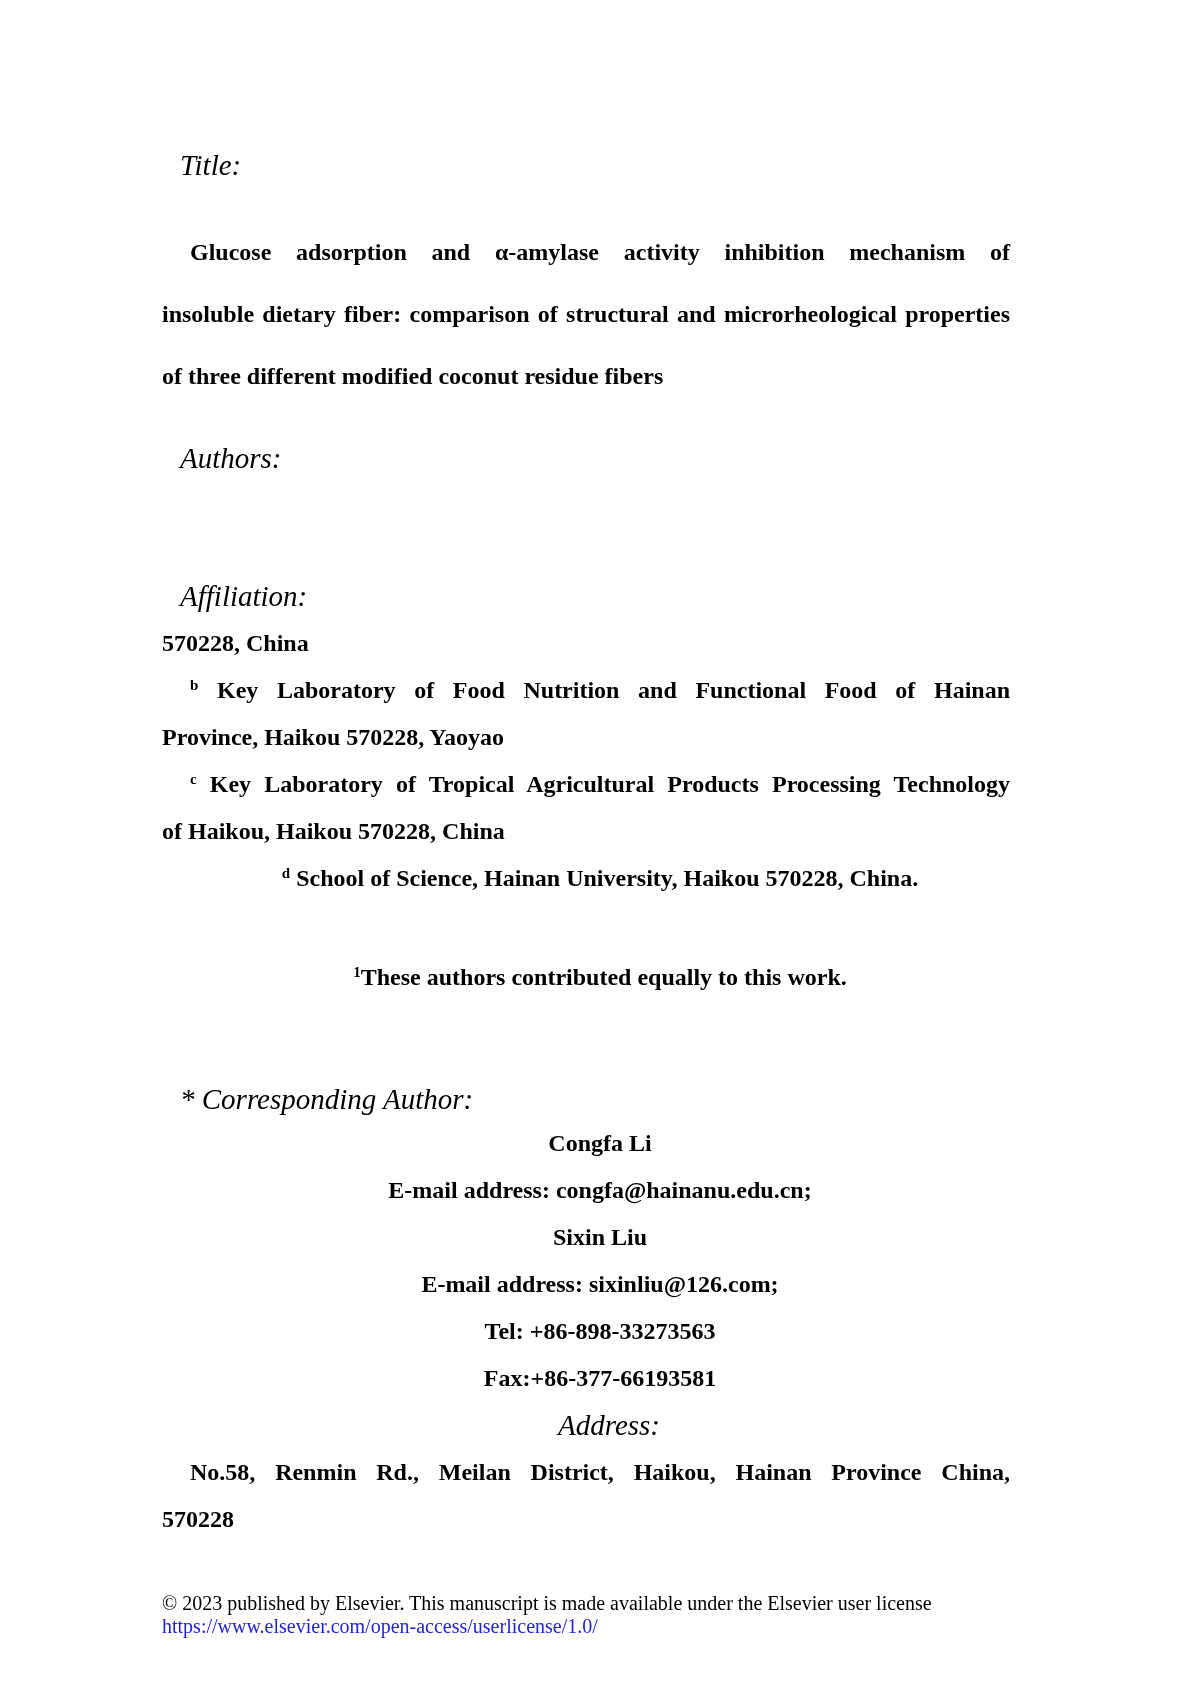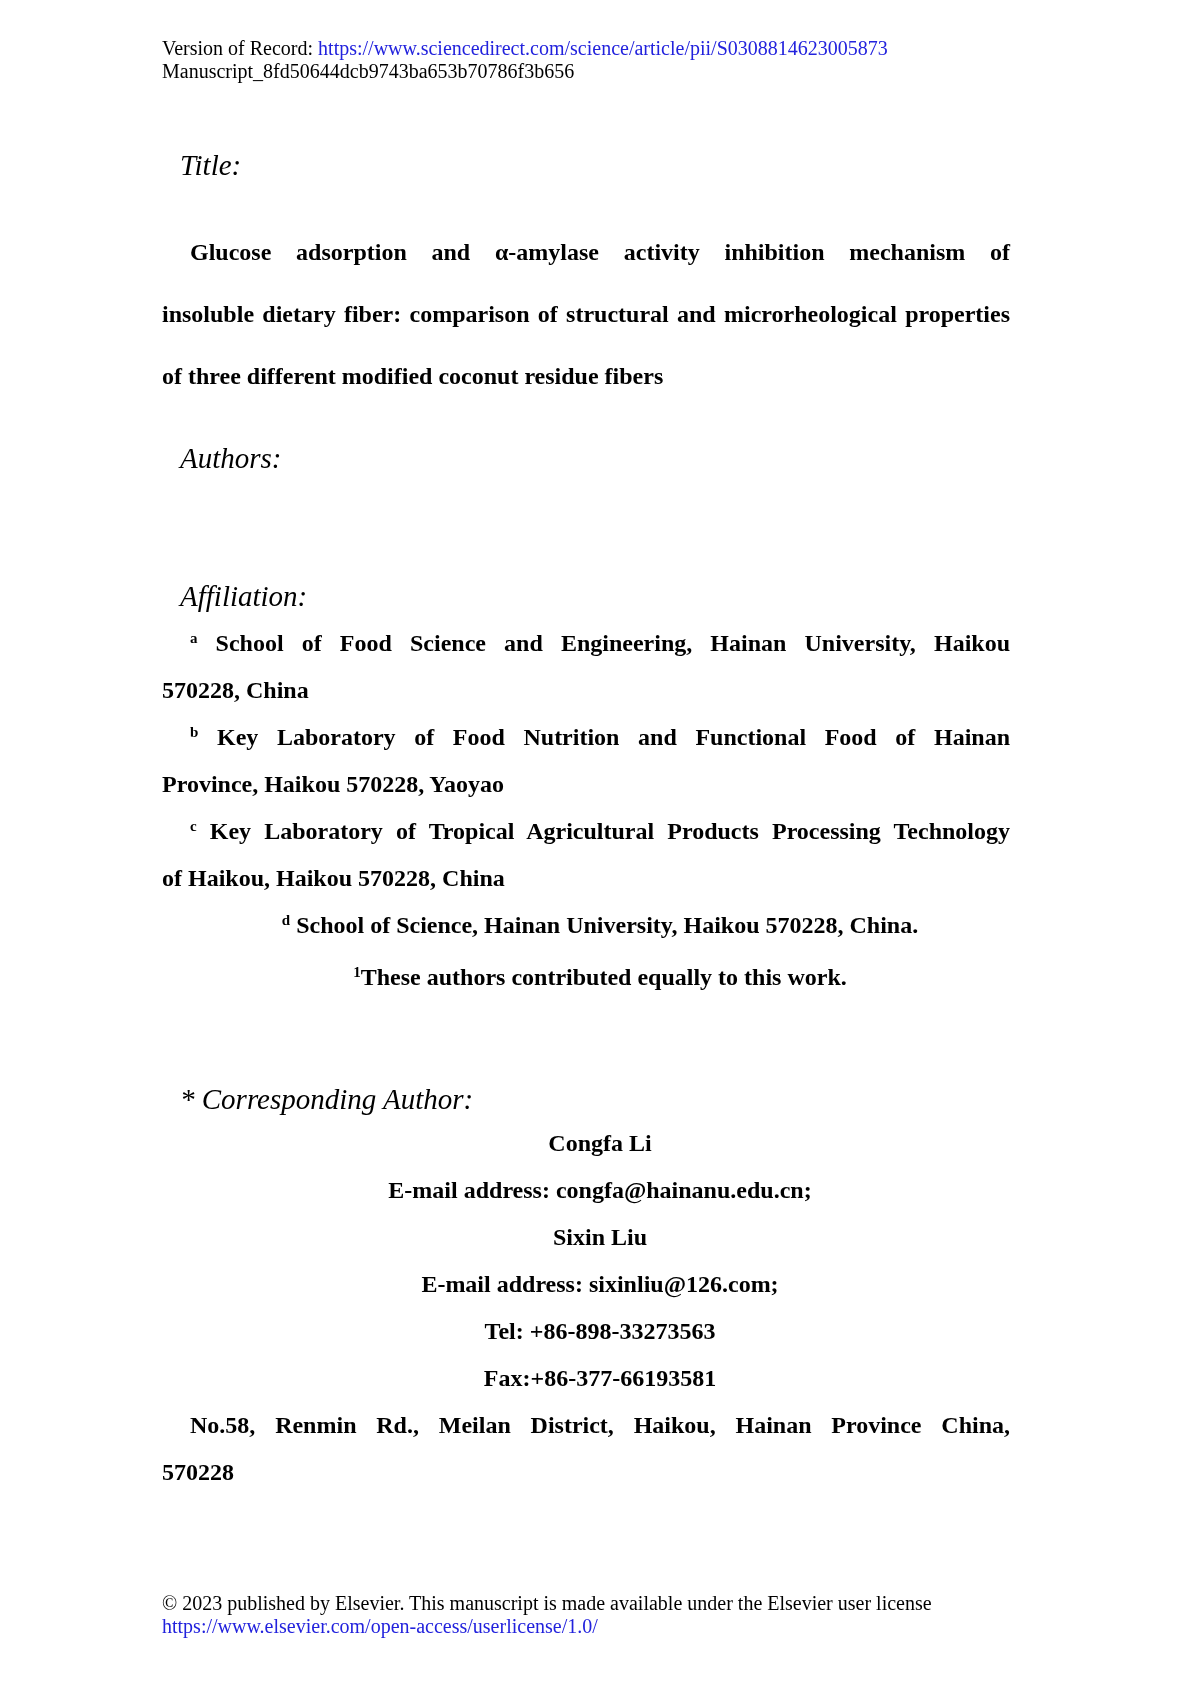--- a/index.html
+++ b/index.html
@@ -22,58 +22,54 @@
   .ind2 { text-indent: 52px; }
   .just { text-align: justify; text-align-last: justify; }
   .sup { font-size: 15px; line-height: 0; vertical-align: 8px; }
   .link { color: var(--link, #2222dd); text-decoration: none; cursor: pointer; }
 </style>
 </head>
 <body>
 
 <div class="page">
 
-  <div class="abs small" style="top:37px">
-    <div><span>Version of Record: </span><a class="link">https://www.sciencedirect.com/science/article/pii/S0308814623005873</a></div>
-    <div>Manuscript_8fd50644dcb9743ba653b70786f3b656</div>
-  </div>
 
   <div class="abs lbl" style="top:142px">Title:</div>
 
   <div class="abs" style="top:221px">
     <div class="tl b just ind">Glucose adsorption and α-amylase activity inhibition mechanism of</div>
     <div class="tl b just">insoluble dietary fiber: comparison of structural and microrheological properties</div>
     <div class="tl b">of three different modified coconut residue fibers</div>
   </div>
 
   <div class="abs lbl" style="top:435px">Authors:</div>
 
   <div class="abs lbl" style="top:573px">Affiliation:</div>
 
   <div class="abs" style="top:620px">
-    <div class="bl b just ind"><span class="sup">a</span><span> School of Food Science and Engineering, Hainan University, Haikou</span></div>
     <div class="bl b">570228, China</div>
     <div class="bl b just ind"><span class="sup">b</span><span> Key Laboratory of Food Nutrition and Functional Food of Hainan</span></div>
     <div class="bl b">Province, Haikou 570228, Yaoyao</div>
     <div class="bl b just ind"><span class="sup">c</span><span> Key Laboratory of Tropical Agricultural Products Processing Technology</span></div>
     <div class="bl b">of Haikou, Haikou 570228, China</div>
     <div class="bl b ind"><span class="sup">d</span><span> School of Science, Hainan University, Haikou 570228, China.</span></div>
   </div>
 
   <div class="abs bl b ind" style="top:954px"><span class="sup">1</span><span>These authors contributed equally to this work.</span></div>
 
   <div class="abs lbl" style="top:1076px">* Corresponding Author:</div>
 
   <div class="abs" style="top:1120px">
     <div class="bl b ind">Congfa Li</div>
     <div class="bl b ind">E-mail address: congfa@hainanu.edu.cn;</div>
     <div class="bl b ind">Sixin Liu</div>
     <div class="bl b ind">E-mail address: sixinliu@126.com;</div>
     <div class="bl b ind">Tel: +86-898-33273563</div>
     <div class="bl b ind">Fax:+86-377-66193581</div>
+    <div class="bl lbl ind" style="line-height:47px">Address:</div>
     <div class="bl b just ind">No.58, Renmin Rd., Meilan District, Haikou, Hainan Province China,</div>
     <div class="bl b">570228</div>
   </div>
 
   <div class="abs small" style="top:1592px">
     <div>© 2023 published by Elsevier. This manuscript is made available under the Elsevier user license</div>
     <div><a class="link">https://www.elsevier.com/open-access/userlicense/1.0/</a></div>
   </div>
 
 </div>

